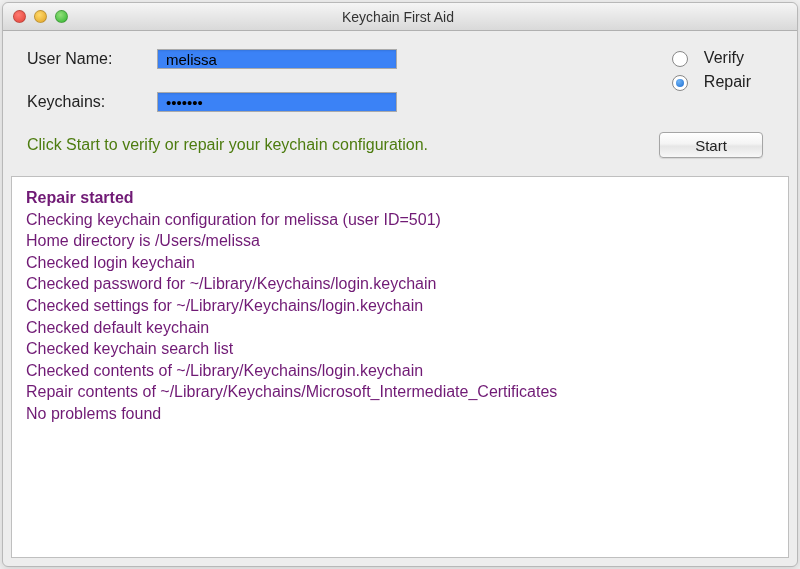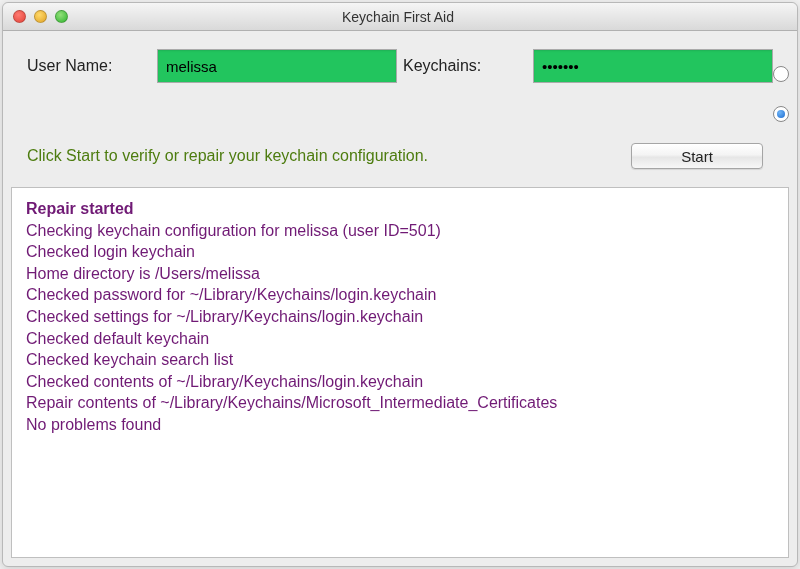--- a/index.html
+++ b/index.html
@@ -56,59 +56,58 @@
     .top-pane {
       padding: 18px 24px 14px 24px;
       background: #ededed;
     }
     .form-row {
       display: flex;
       align-items: flex-start;
     }
     .form-fields {
       display: flex;
-      flex-direction: row;
-      gap: 6px;
+      flex-direction: column;
+      gap: 23px;
     }
     .field-row {
       display: flex;
       align-items: center;
     }
     .field-label {
       width: 130px;
       text-align: left;
       color: #222;
       font-size: 16px;
     }
     .text-input {
       width: 240px;
-      height: 34px;
+      height: 20px;
       border: 1px solid #aaa;
-      background: #22c55e;
+      background: #3b82f6;
       padding: 2px 8px;
       font-size: 15px;
       font-family: inherit;
       border-radius: 0;
       box-shadow: inset 0 1px 2px rgba(0,0,0,0.1);
     }
     .radio-group {
       margin-left: auto;
       margin-right: 22px;
       display: flex;
       flex-direction: column;
       gap: 6px;
     }
     .radio-option {
       display: flex;
-      align-items: center;
+      align-items: flex-end;
       gap: 16px;
       font-size: 16px;
       color: #222;
       cursor: default;
-      margin-top: 16px;
     }
     .radio {
       width: 16px;
       height: 16px;
       border-radius: 50%;
       border: 1px solid #888;
       background: #fff;
       display: flex;
       align-items: center;
       justify-content: center;
@@ -125,21 +124,21 @@
       display: flex;
       align-items: center;
     }
     .hint-text {
       color: #4d7c0f;
       font-size: 16px;
     }
     .start-btn {
       margin-left: auto;
       margin-right: 10px;
-      width: 132px;
+      width: 104px;
       height: 26px;
       border-radius: 4px;
       border: 1px solid #a5a5a5;
       background: linear-gradient(to bottom, #ffffff 0%, #f4f4f4 45%, #e6e6e6 55%, #f7f7f7 100%);
       font-size: 15px;
       font-family: inherit;
       color: #222;
       cursor: default;
       box-shadow: 0 1px 0 rgba(255,255,255,0.7) inset, 0 1px 1px rgba(0,0,0,0.1);
     }
@@ -202,22 +201,22 @@
 
     <div class="hint-row">
       <span class="hint-text">Click Start to verify or repair your keychain configuration.</span>
       <button class="start-btn">Start</button>
     </div>
   </div>
 
   <div class="log-pane" id="log-pane">
   <div class="log-line bold">Repair started</div>
       <div class="log-line">Checking keychain configuration for melissa (user ID=501)</div>
+      <div class="log-line">Home directory is /Users/melissa</div>
       <div class="log-line">Checked login keychain</div>
-      <div class="log-line">Home directory is /Users/melissa</div>
       <div class="log-line">Checked password for ~/Library/Keychains/login.keychain</div>
       <div class="log-line">Checked settings for ~/Library/Keychains/login.keychain</div>
       <div class="log-line">Checked default keychain</div>
       <div class="log-line">Checked keychain search list</div>
       <div class="log-line">Checked contents of ~/Library/Keychains/login.keychain</div>
       <div class="log-line">Repair contents of ~/Library/Keychains/Microsoft_Intermediate_Certificates</div>
       <div class="log-line">No problems found</div>
     </div>
 </div>
 

